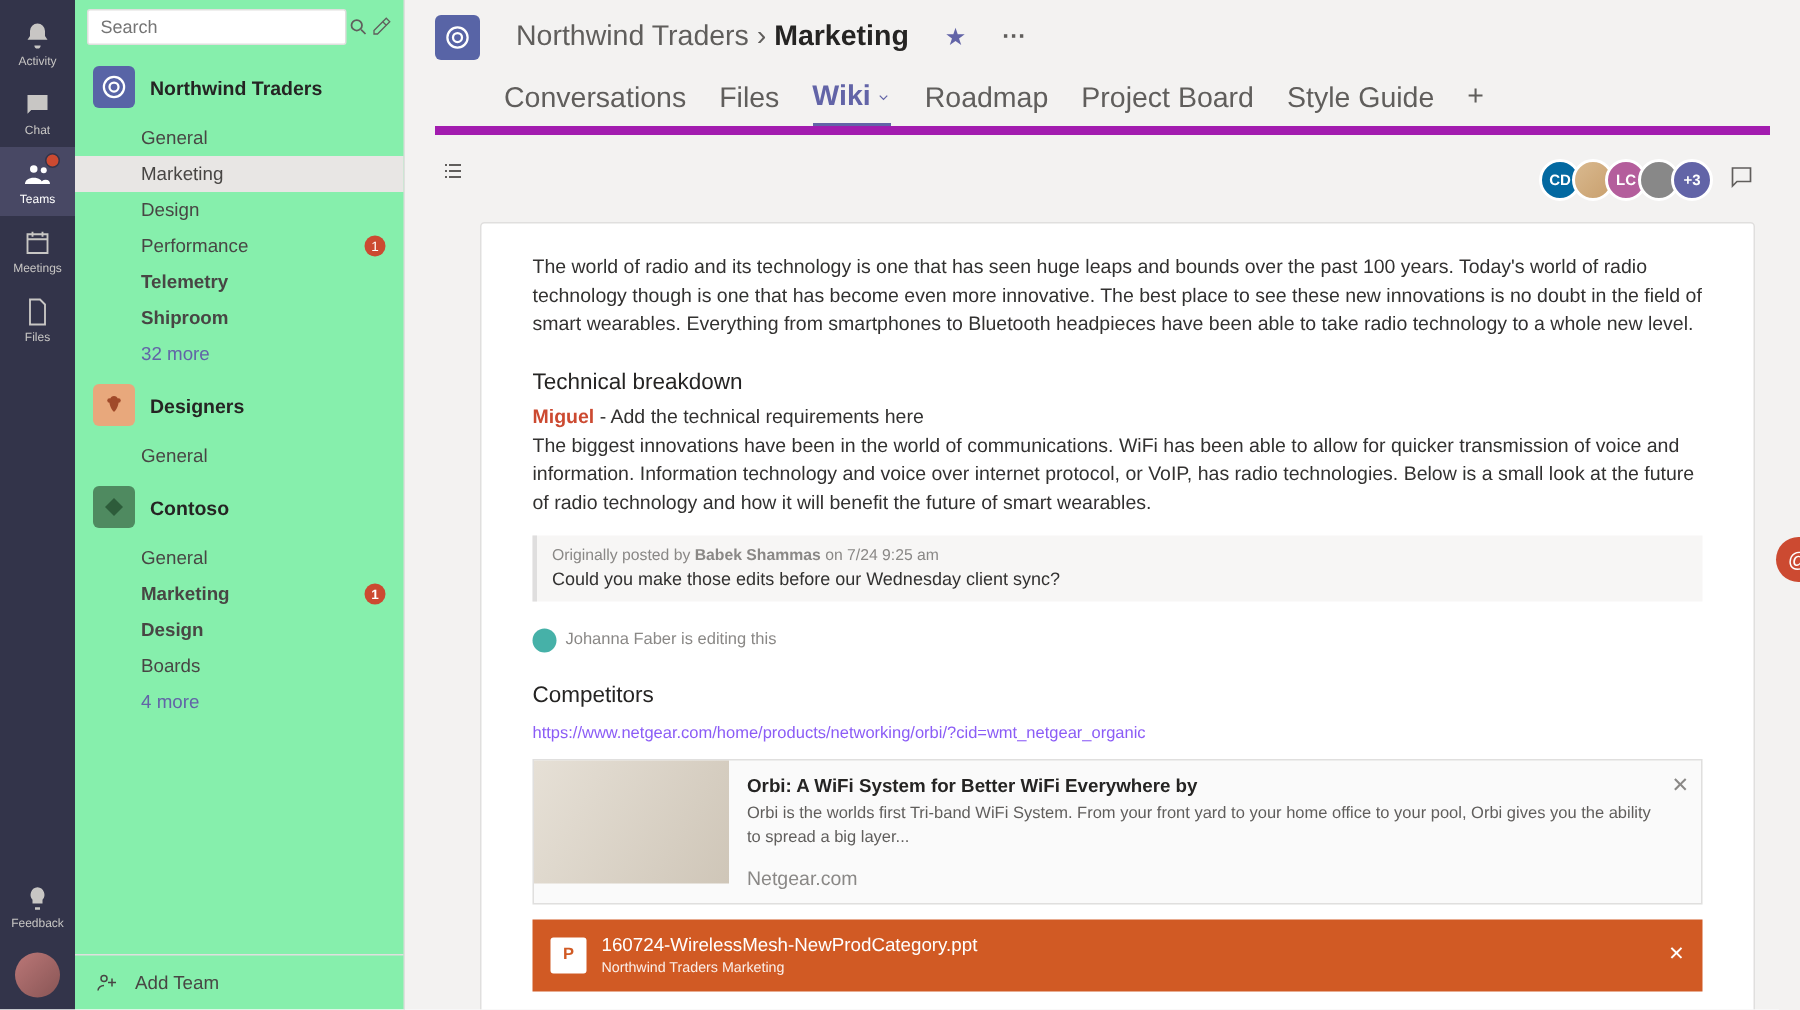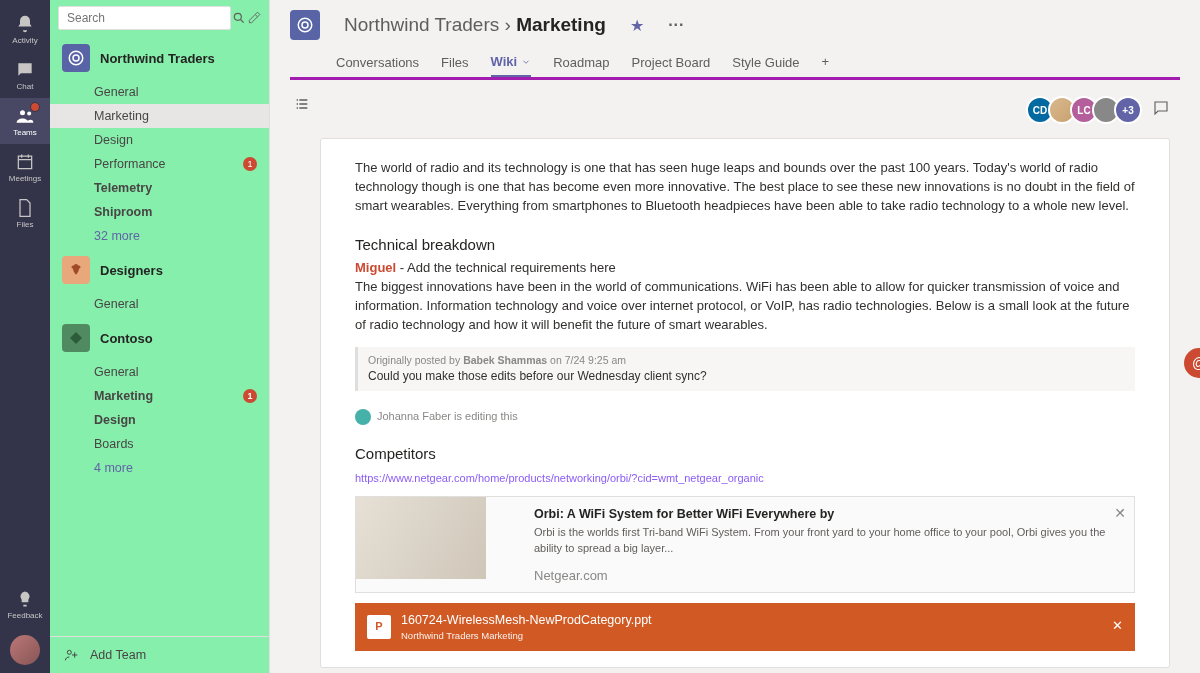--- a/index.html
+++ b/index.html
@@ -33,21 +33,21 @@
 
 
 .main { flex: 1; background: #f3f2f1; display:flex; flex-direction: column; position:relative; }
 .main-hdr { padding: 10px 20px 0 20px; }
 .crumbs { display:flex; align-items:center; gap:24px; }
 .crumb-logo { width:30px;height:30px;border-radius:4px;background:#5864a6;display:flex;align-items:center;justify-content:center;color:#fff;}
 .crumb-text { font-size:19px; color:#605e5c; }
 .crumb-text .cur { font-weight:700; color:#252423; }
 .crumb-star{color:#6264a7;cursor:pointer;}
 .crumb-more{color:#605e5c;cursor:pointer;font-weight:700;}
-.tabs { display:flex; gap:22px; margin-top:8px; border-bottom:3px solid #a21caf; font-size:13px; padding-left:46px;}
+.tabs { display:flex; gap:22px; margin-top:8px; border-bottom:6px solid #a21caf; font-size:19px; padding-left:46px;}
 .tab{padding:6px 0;color:#605e5c;cursor:pointer;display:flex;align-items:center;gap:4px;}
 .tab.active{color:#6264a7;border-bottom:2px solid #6264a7;font-weight:600;}
 .tab-plus{color:#605e5c;cursor:pointer;padding:6px 0;}
 
 .content{flex:1; padding:10px 30px 10px 14px; overflow:hidden; position:relative;}
 .toc-icon{color:#605e5c;cursor:pointer;margin-right:8px;}
 .page-hdr{display:flex;align-items:flex-start;padding:6px 0 6px 10px; gap:12px;}
 .page-title{font-size:17px;color:#252423;}
 .page-saved{font-size:10px;color:#8a8886;margin-top:2px;}
 .page-members{margin-left:auto;display:flex;align-items:center;gap:-6px;}
@@ -59,21 +59,21 @@
 .section-h{font-size:15px;color:#252423;margin-top:18px;margin-bottom:4px;}
 .mention{color:#cc4a31;font-weight:600;}
 .quote{border-left:3px solid #dfdede;background:#f7f6f5;margin-top:12px;padding:6px 10px;font-size:12px;}
 .quote-meta{font-size:10.5px;color:#8a8886;}
 .editing{display:flex;align-items:center;gap:6px;margin-top:18px;font-size:11px;color:#8a8886;}
 .editing .dot{width:16px;height:16px;border-radius:50%;background:#46b1a8;}
 .link{color:#8b5cf6;font-size:11px;word-break:break-all;}
 
 .card{border:1px solid #e0dfde;display:flex;margin-top:8px;background:#fafafa;position:relative;}
 .card-img{width:130px;height:82px;background:linear-gradient(120deg,#e6e0d6 0%,#cfc6b8 100%);position:relative;}
-.card-body{padding:8px 28px 6px 12px;flex:1;margin-left:36px;}
+.card-body{padding:8px 28px 6px 12px;flex:1;}
 .card-title{font-size:12.5px;font-weight:600;color:#252423;}
 .card-desc{font-size:11px;color:#605e5c;margin-top:2px;}
 .card-src{font-size:13px;color:#8a8886;margin-top:10px;}
 .card-x{position:absolute;top:6px;right:8px;color:#8a8886;cursor:pointer;font-size:14px;}
 
 .attach{background:#d15a24;color:#fff;display:flex;align-items:center;padding:8px 12px;margin-top:10px;position:relative;}
 .attach-ic{width:24px;height:24px;background:#fff;color:#d15a24;display:flex;align-items:center;justify-content:center;font-size:11px;font-weight:700;margin-right:10px;border-radius:2px;}
 .attach-name{font-size:12.5px;}
 .attach-sub{font-size:9.5px;opacity:.9;}
 .attach-x{position:absolute;right:12px;cursor:pointer;}

